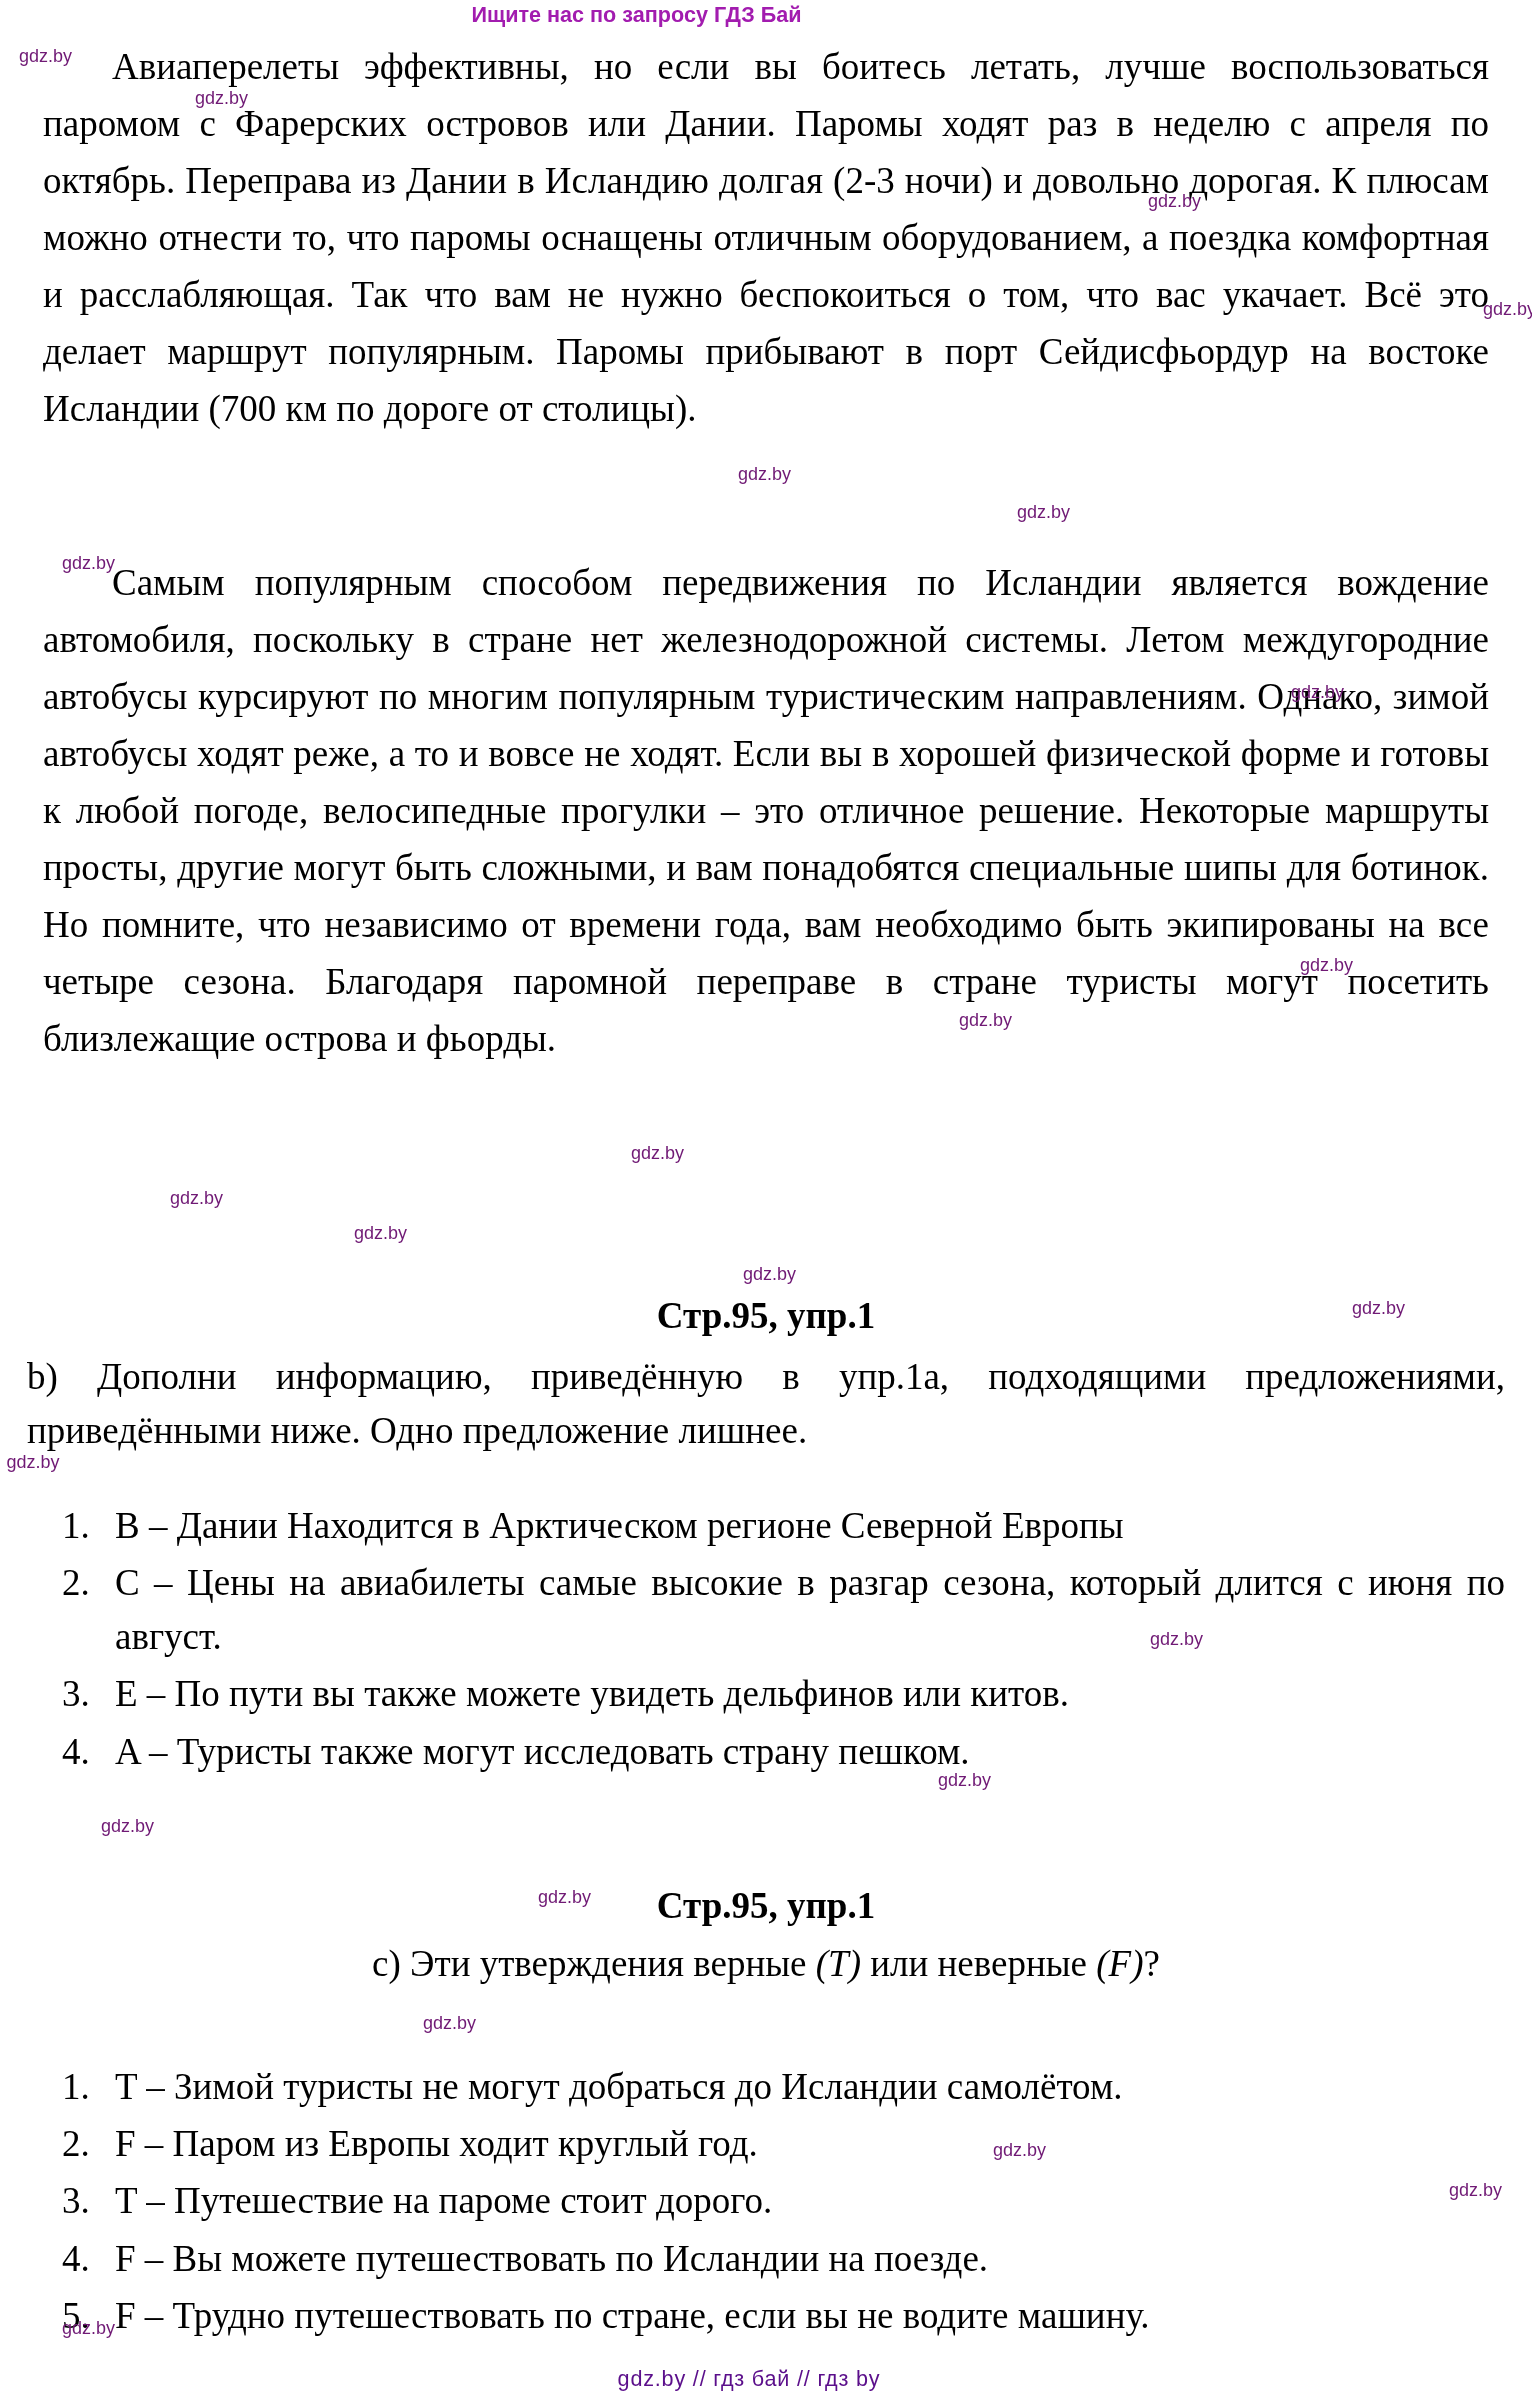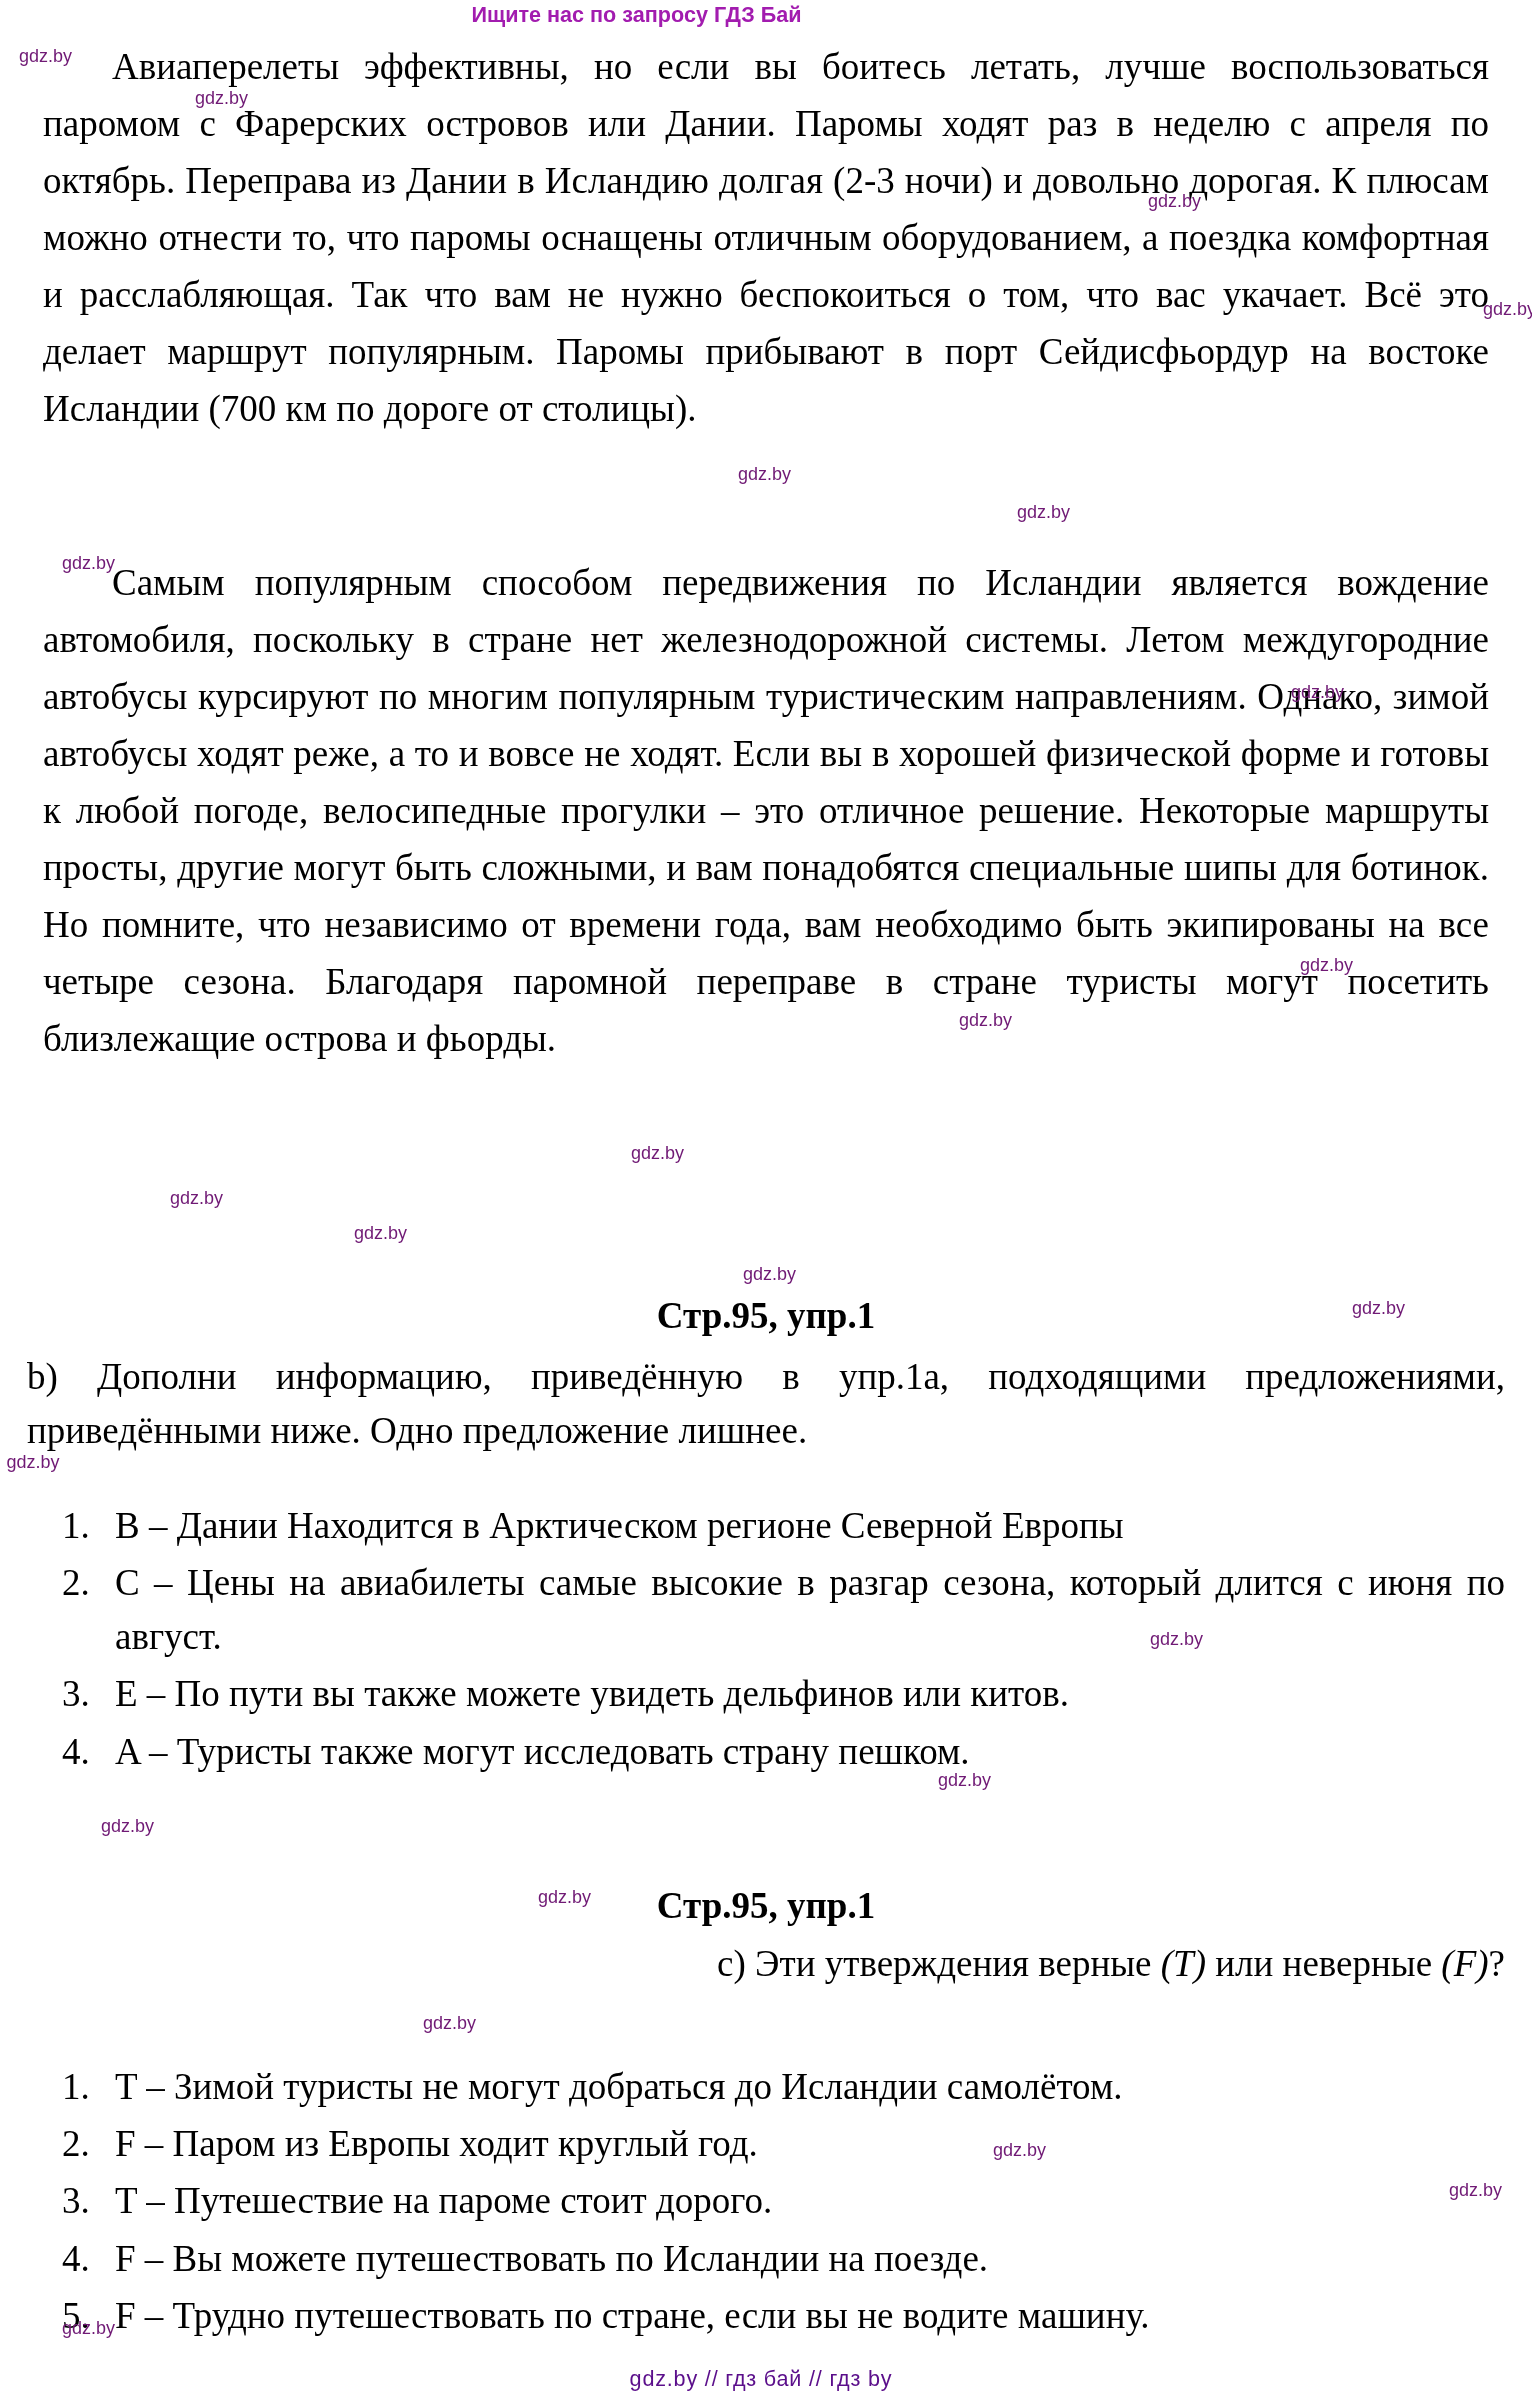--- a/index.html
+++ b/index.html
@@ -65,21 +65,21 @@
     text-align: center;
   }
 
   p.task-line {
     margin: 0;
     font-size: 37px;
     line-height: 54px;
     text-align: justify;
   }
   p.task-line.last-line {
-    text-align: right;
+    text-align: center;
   }
 
   ol.answers {
     margin: 0;
     padding: 0 0 0 88px;
     list-style: none;
     counter-reset: ansitem;
   }
   ol.answers > li {
     position: relative;
@@ -119,21 +119,20 @@
   .footer {
     position: absolute;
     left: 0;
     top: 2366px;
     width: 1498px;
     text-align: center;
     font-family: "Liberation Sans", "DejaVu Sans", sans-serif;
     font-size: 21.6px;
     color: #5b0f8b;
     letter-spacing: 0.8px;
-    padding-left: 12px;
   }
 </style>
 </head>
 <body>
 
 <div class="page">
 
   <div class="promo-banner">Ищите нас по запросу ГДЗ Бай</div>
 
   <div class="col" style="top: 22.4px;">

